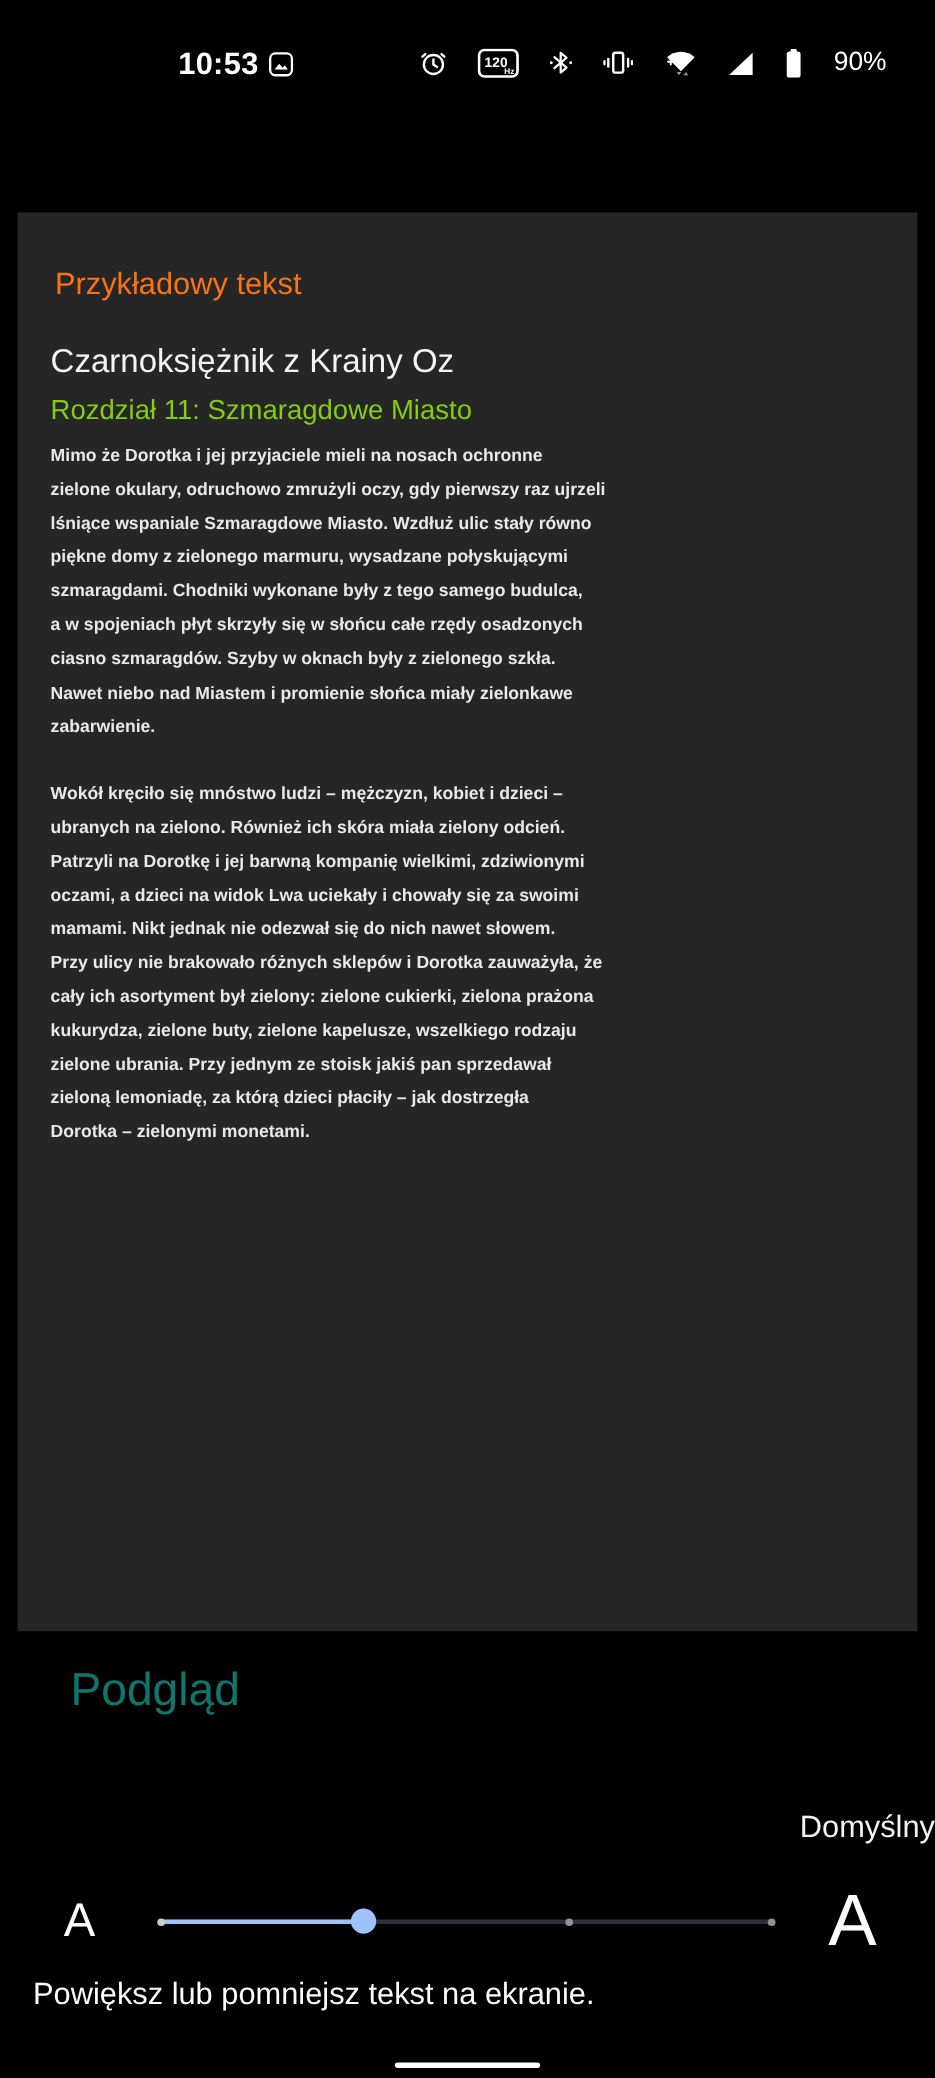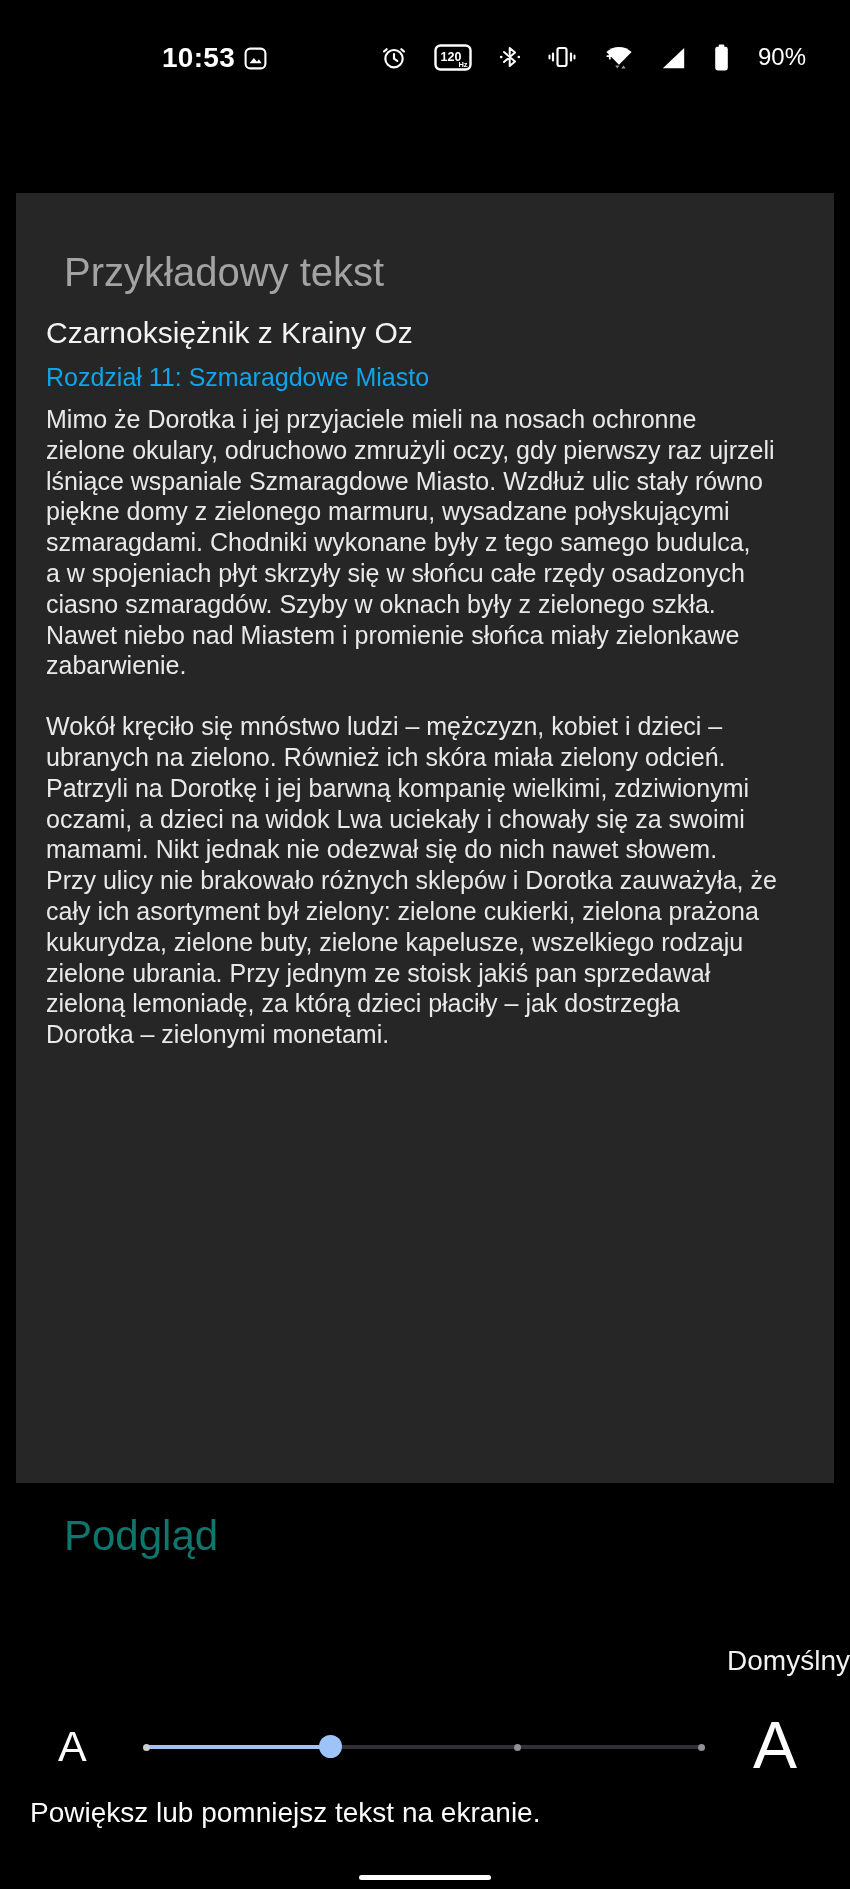--- a/index.html
+++ b/index.html
@@ -22,24 +22,24 @@
   .appbar{position:absolute;top:95px;left:0;right:0;height:80px}
   .back-btn{position:absolute;left:32px;top:118px;width:36px;height:36px;cursor:pointer}
   .appbar-title{position:absolute;left:123px;top:116px;font-size:31px;font-weight:500;letter-spacing:.2px}
   .search-btn{position:absolute;right:25px;top:116px;width:34px;height:34px;cursor:pointer}
 
   
   .card{
     position:absolute;left:16px;top:193px;width:818px;height:1290px;
     background:var(--card);box-sizing:border-box;padding:38px 30px 0 30px;
   }
-  .card h1{margin:18px;font-size:40px;line-height:46px;font-weight:400;color:#a3a3a3}
-  .card h2{margin:12px 0 0;font-size:30px;line-height:40px;font-weight:400;color:#f3f3f3}
-  .card h3{margin:8px 0 0;font-size:25px;line-height:33px;font-weight:400;color:#0ea5e9}
-  .card p{margin:10px 0 0;font-size:25px;line-height:30.8px;font-weight:400;color:#e9e9e9;white-space:pre-line}
+  .card h1{margin:4px;font-size:28px;line-height:46px;font-weight:400;color:#f97316}
+  .card h2{margin:28px 0 0;font-size:30px;line-height:40px;font-weight:400;color:#f3f3f3}
+  .card h3{margin:8px 0 0;font-size:25px;line-height:33px;font-weight:400;color:#84cc16}
+  .card p{margin:10px 0 0;font-size:16px;line-height:30.8px;font-weight:700;color:#e9e9e9;white-space:pre-line}
   .card p + p{margin-top:30px}
 
   
   .section-label{position:absolute;left:64px;top:1512px;font-size:42px;font-weight:500;color:#0f766e}
   .value-label{position:absolute;left:0;right:0;top:1645px;text-align:right;font-size:28px;color:#f2f2f2}
 
   .slider-min{position:absolute;left:58px;top:1725px;font-size:43px;line-height:43px;color:#fdfdfd}
   .slider-max{position:absolute;left:753px;top:1712px;font-size:66px;line-height:66px;color:#fdfdfd}
   .slider-track{position:absolute;left:145px;top:1745px;width:558px;height:4px;background:var(--track);border-radius:2px}
   .slider-fill{position:absolute;left:0;top:0;height:4px;width:var(--slider-pos);background:var(--accent);border-radius:2px}

